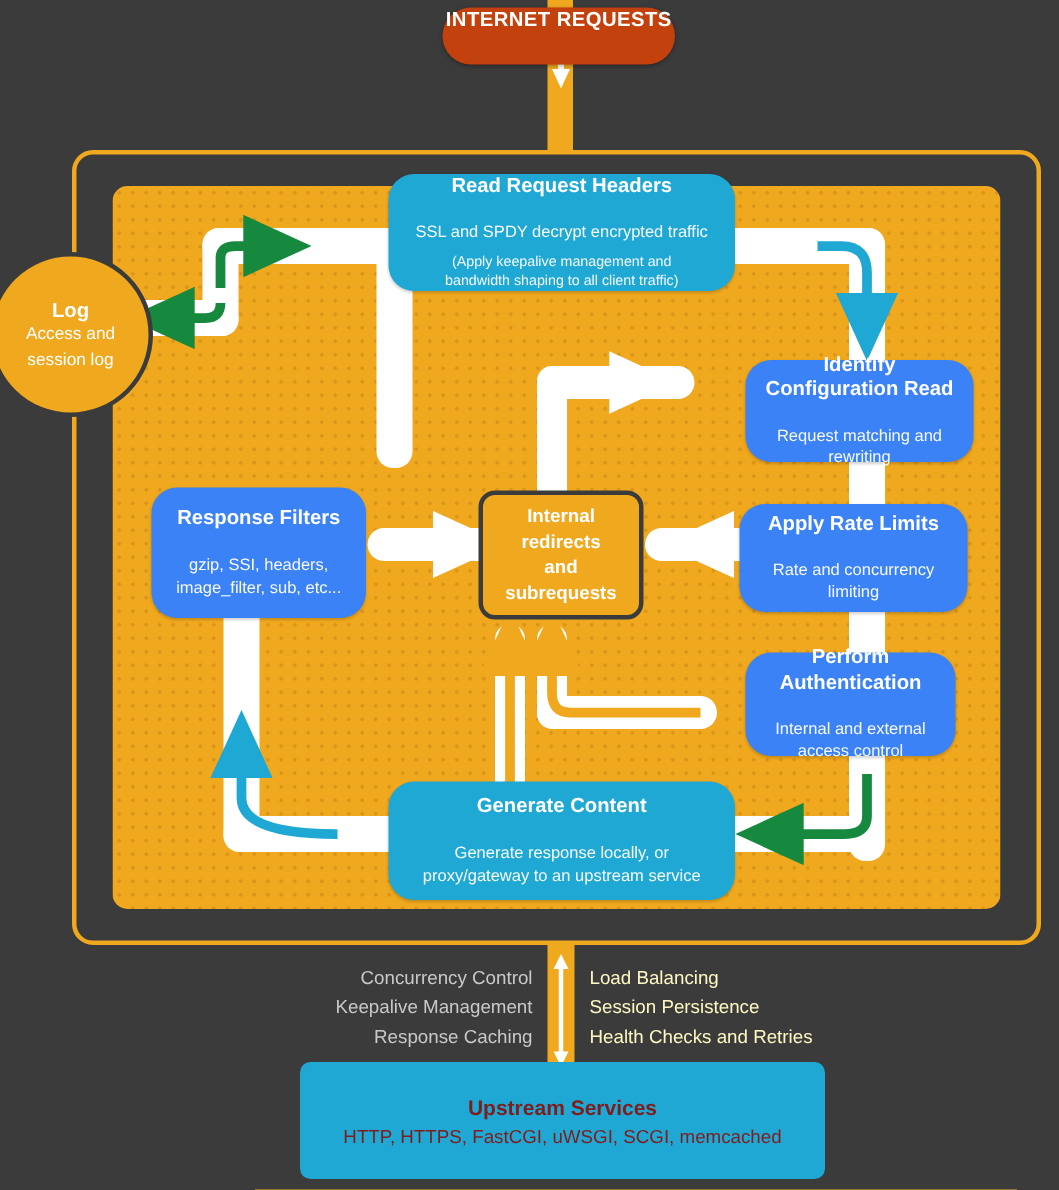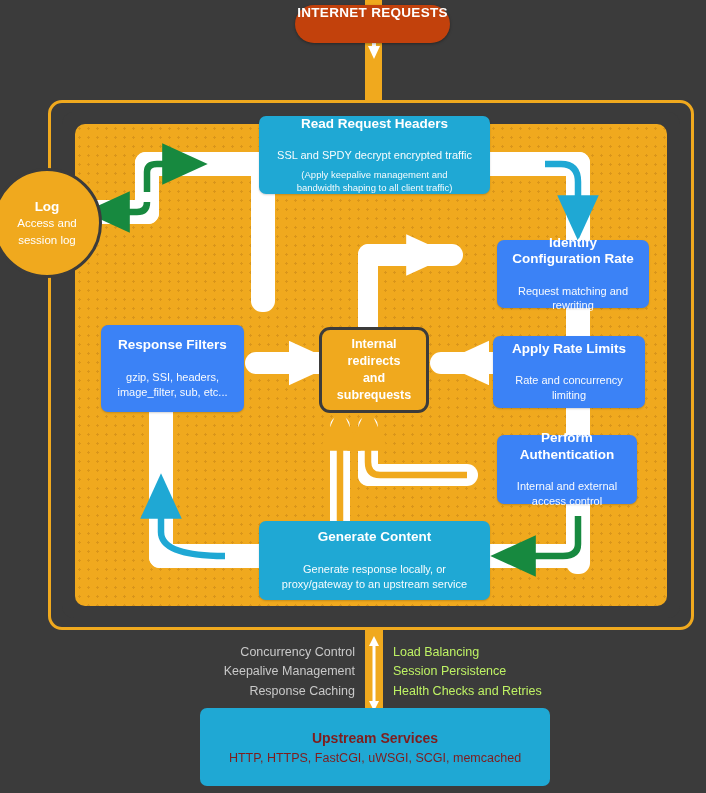--- a/index.html
+++ b/index.html
@@ -55,21 +55,21 @@
     background-size:9px 9px;
     overflow:hidden;
   }
 
   
   .ch{position:absolute;background:#ffffff;z-index:7;}
   .ch.r{border-radius:11px;}
 
   
   .box{
-    position:absolute;border-radius:7px;z-index:20;
+    position:absolute;border-radius:17px;z-index:20;
     display:flex;flex-direction:column;align-items:center;justify-content:center;
     text-align:center;color:#ffffff;box-sizing:border-box;padding:7px 10px;
     box-shadow:0 1px 2px rgba(0,0,0,.18);
   }
   .box .t{font-weight:bold;font-size:13.5px;line-height:1.22;}
   .box .s{font-size:11px;line-height:1.35;margin-top:16px;opacity:.96;}
   .box .s2{font-size:9.5px;line-height:1.35;margin-top:6px;opacity:.95;}
   .blue{background:#1fa8d4;}
   .green{background:#3b82f6;}
 
@@ -111,21 +111,21 @@
     width:0;height:0;border-left:5.5px solid transparent;border-right:5.5px solid transparent;
     border-top:10px solid #ffffff;
   }
 
   .cap-left{
     position:absolute;left:180px;top:643px;width:175px;
     text-align:right;color:#c9c9c9;font-size:12.5px;line-height:1.55;z-index:12;
   }
   .cap-right{
     position:absolute;left:393px;top:643px;width:220px;
-    text-align:left;color:#bef264;font-size:12.5px;line-height:1.55;z-index:12;
+    text-align:left;color:#fef9c3;font-size:12.5px;line-height:1.55;z-index:12;
   }
 
   .upstream{
     position:absolute;left:200px;top:708px;width:350px;height:78px;
     background:#1fa8d4;border-radius:7px;z-index:12;
     display:flex;flex-direction:column;align-items:center;justify-content:center;
     text-align:center;color:#7f1d1d;
   }
   .upstream .t{font-weight:bold;font-size:14px;}
   .upstream .s{font-size:12.5px;margin-top:5px;}
@@ -220,21 +220,21 @@
 
   <div class="box blue" style="left:259px;top:116px;width:231px;height:78px;">
     <div class="t">Read Request Headers</div>
     <div class="s">SSL and SPDY decrypt encrypted traffic</div>
     <div class="s2">(Apply keepalive management and</div>
     <div class="s2" style="margin-top:0">bandwidth shaping to all client traffic)</div>
   </div>
 
   <div class="box green" style="left:497px;top:240px;width:152px;height:68px;">
     <div class="t">Identify</div>
-    <div class="t">Configuration Rate</div>
+    <div class="t">Configuration Read</div>
     <div class="s">Request matching and rewriting</div>
   </div>
 
   <div class="box green" style="left:493px;top:336px;width:152px;height:72px;">
     <div class="t">Apply Rate Limits</div>
     <div class="s">Rate and concurrency</div>
     <div class="s" style="margin-top:0">limiting</div>
   </div>
 
   <div class="box green" style="left:497px;top:435px;width:140px;height:69px;">

